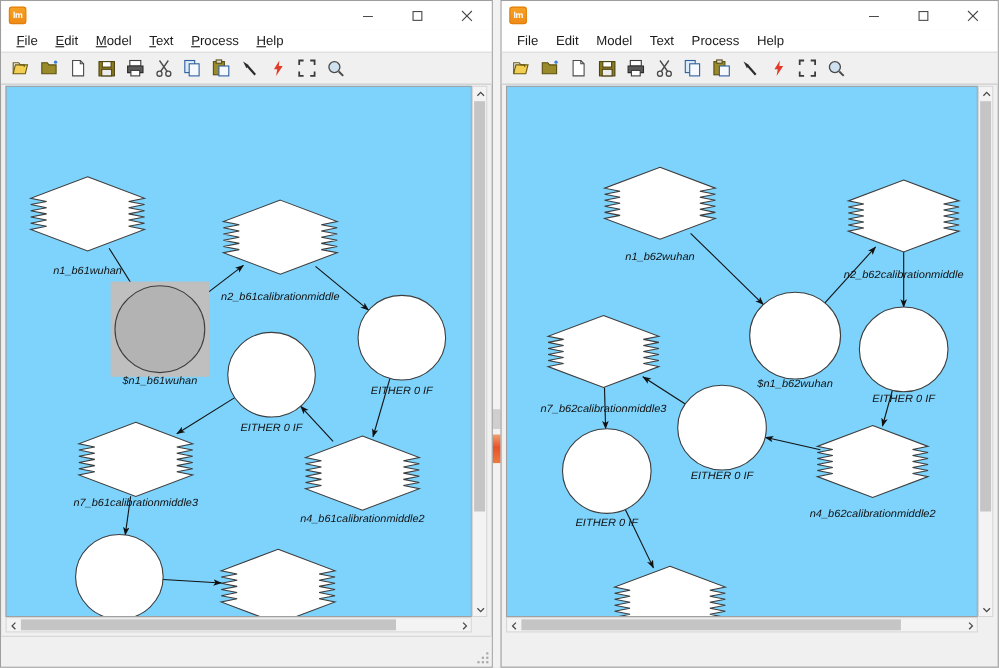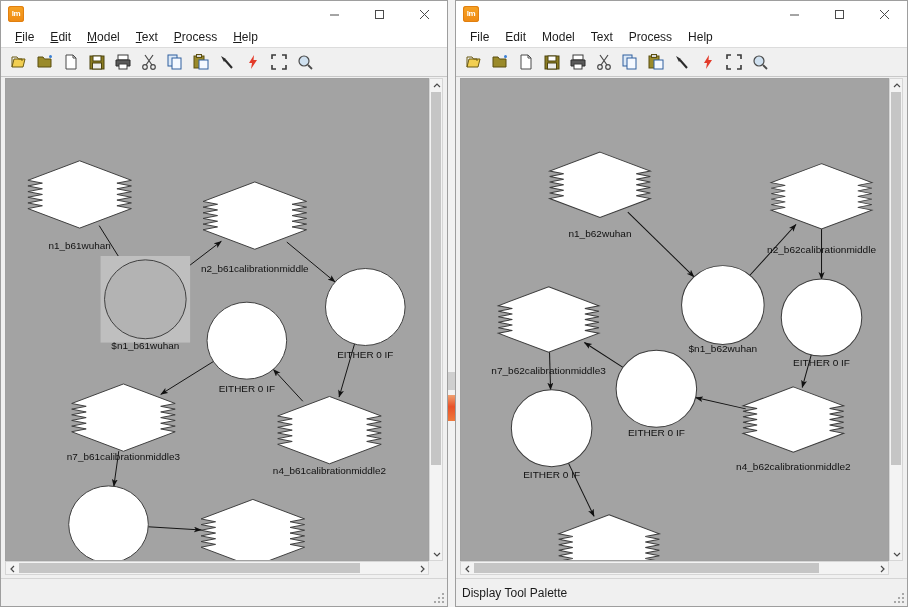--- a/index.html
+++ b/index.html
@@ -38,21 +38,21 @@
   .win.left .menu .mn{text-decoration:underline;}
 
   
   .toolbar{height:28px;background:#f0f0f0;border-top:1px solid #dcdcdc;border-bottom:1px solid #c8c8c8;
     display:flex;align-items:center;padding-left:6px;gap:2px;}
   .tbtn{width:24px;height:24px;display:flex;align-items:center;justify-content:center;}
   .tbtn svg{display:block;}
 
   
   .clientarea{position:absolute;left:4px;right:4px;top:77px;bottom:31px;}
-  .canvaswrap{position:absolute;left:0;top:0;right:14px;bottom:14px;background:#a3a3a3;border:1px solid #a0a0a0;overflow:hidden;}
+  .canvaswrap{position:absolute;left:0;top:0;right:14px;bottom:14px;background:#7dd3fc;border:1px solid #a0a0a0;overflow:hidden;font-style:italic;}
 
   
   .vscroll{position:absolute;right:0;top:0;width:14px;bottom:14px;background:#f3f3f3;border:1px solid #d6d6d6;box-sizing:border-box;}
   .hscroll{position:absolute;left:0;bottom:0;height:14px;right:14px;background:#f3f3f3;border:1px solid #d6d6d6;box-sizing:border-box;}
   .sarrow{position:absolute;width:13px;height:13px;display:flex;align-items:center;justify-content:center;color:#5a5a5a;}
   .vthumb{position:absolute;left:1px;width:10px;background:#c5c5c5;}
   .hthumb{position:absolute;top:1px;height:10px;background:#c5c5c5;}
   .corner{position:absolute;right:0;bottom:0;width:14px;height:14px;background:#f0f0f0;}
 
   
@@ -469,25 +469,14 @@
         <div class="hthumb" id="hthumb-right" style="left: calc(0% + 13px); width: calc(86% - 22.36px);"></div>
         <div class="sarrow" style="right:0;top:0">
             <svg width="8" height="8" viewBox="0 0 8 8">
               <path d="M3 1 L6 4 L3 7" stroke="#4a4a4a" stroke-width="1.2" fill="none"></path>
             </svg>
           </div>
       </div>
       <div class="corner"></div>
     </div>
 
-    <div class="statusbar">
-      <div class="statustext">Display Tool Palette</div>
-      <div class="grip">
-        <i style="left:8px;top:8px"></i>
-          <i style="left:4px;top:8px"></i>
-          <i style="left:8px;top:4px"></i>
-          <i style="left:0px;top:8px"></i>
-          <i style="left:4px;top:4px"></i>
-          <i style="left:8px;top:0px"></i>
-      </div>
-    </div>
   </div>
 </div>
 
 </body></html>

